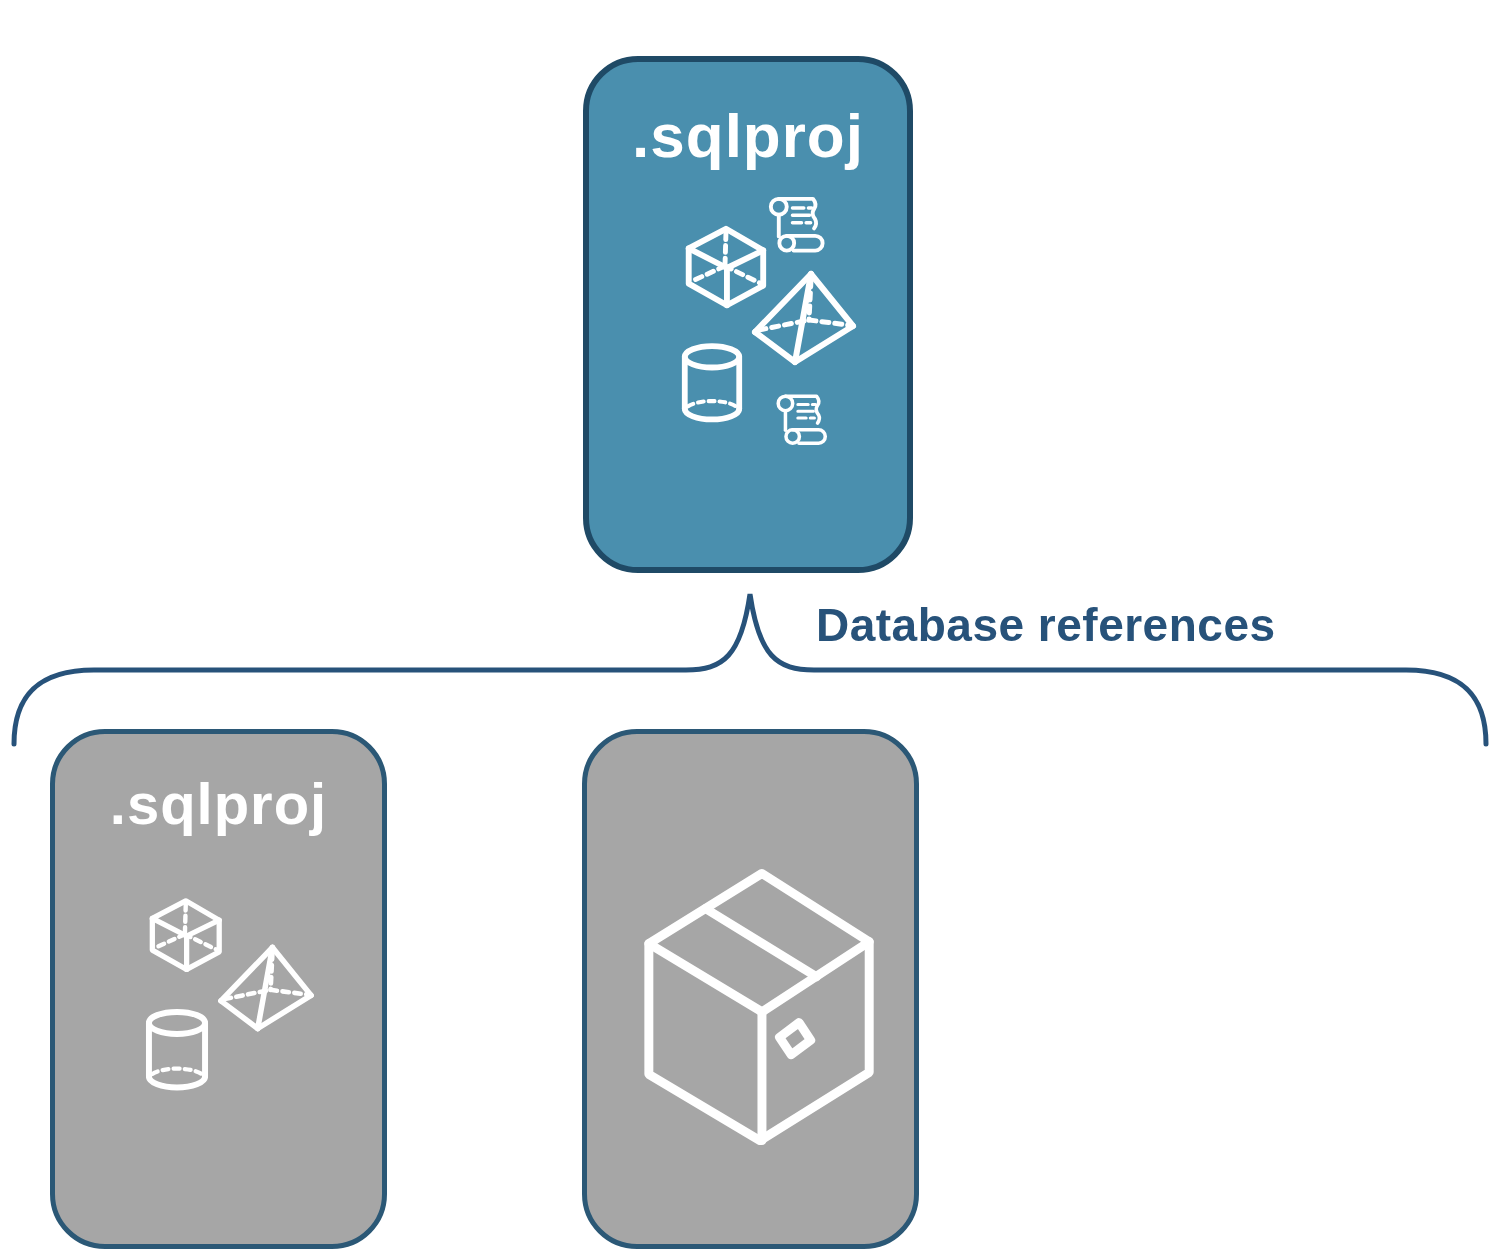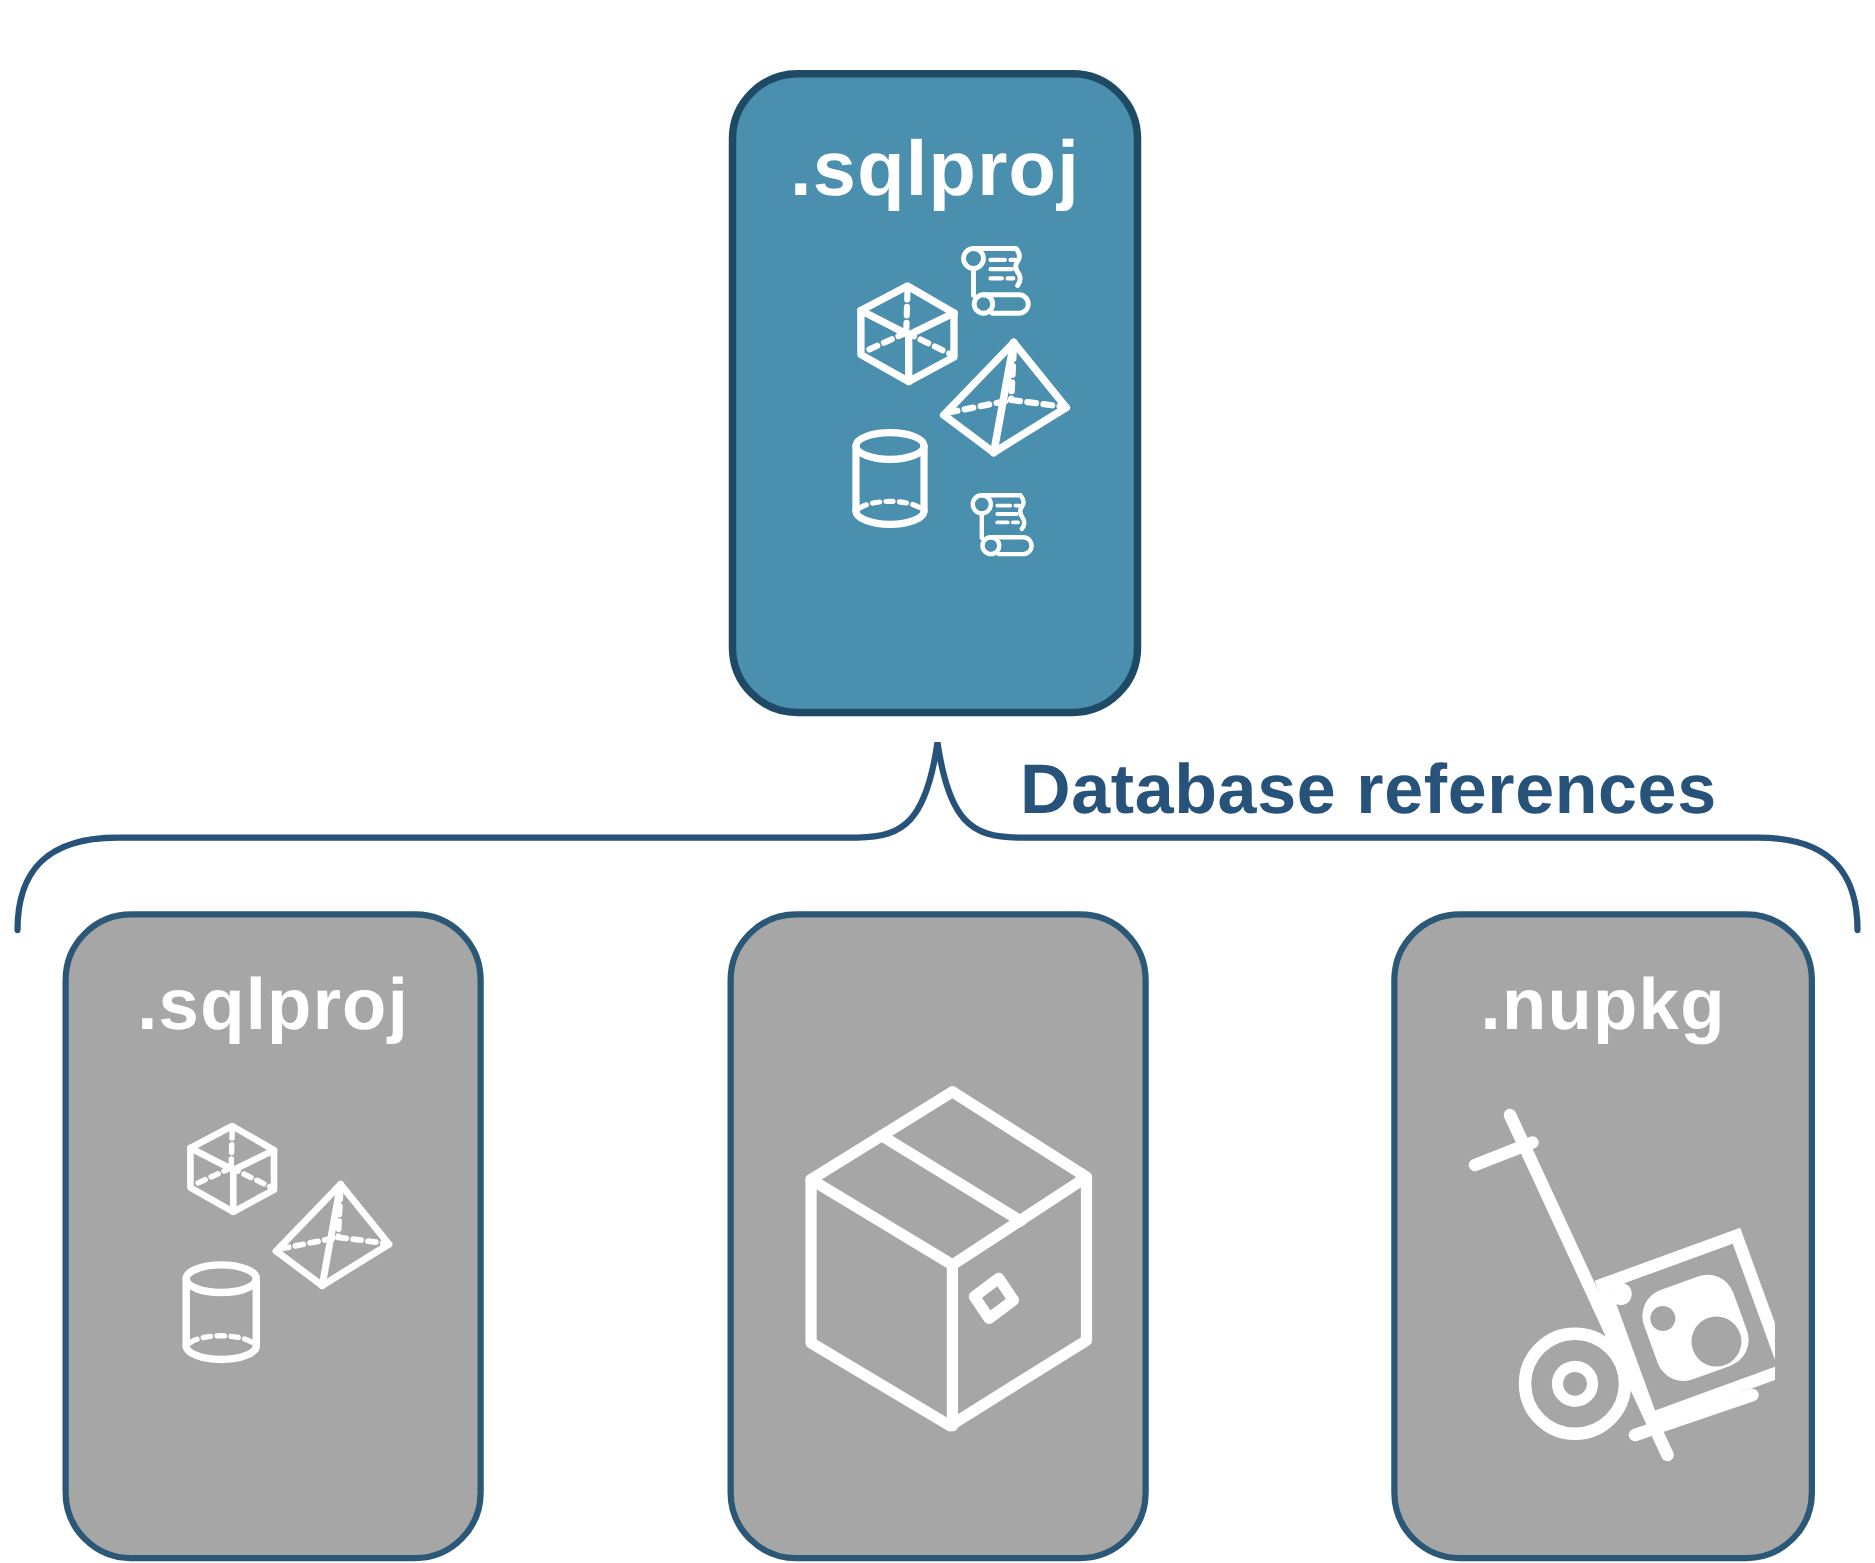--- a/index.html
+++ b/index.html
@@ -25,21 +25,21 @@
   .node-label{
     display:block;text-align:center;color:#ffffff;font-weight:700;
     letter-spacing:1px;
   }
   .root .node-label{margin-top:38px;font-size:62px;}
   .child .node-label{margin-top:36px;font-size:58px;}
   .icon{position:absolute;}
   .brace-layer{position:absolute;left:0;top:0;width:1500px;height:1250px;pointer-events:none;}
   .connector-label{
     position:absolute;left:816px;top:572px;
-    color:#27527a;font-weight:700;font-size:56px;letter-spacing:0.5px;white-space:nowrap;
+    color:#27527a;font-weight:700;font-size:46px;letter-spacing:0.5px;white-space:nowrap;
   }
 </style>
 </head>
 <body>
 
 <div class="canvas">
 
   <div class="node root">
     <span class="node-label">.sqlproj</span>
 
@@ -156,34 +156,14 @@
       <g fill="none" stroke="#ffffff" stroke-width="4.6" stroke-linejoin="round" stroke-linecap="round">
         <path d="M3,39 L61,3 L116,38 L61,74 Z"></path>
         <path d="M32,21 L89,56"></path>
         <path d="M3,39 V106 L60,140 L116,105 V38"></path>
         <path d="M61,74 V140"></path>
         <path d="M70,87 l10,-7.5 l6,9 l-10,7.5 Z"></path>
       </g>
     </svg>
   </div>
 
-  <div class="node child child3">
-    <span class="node-label">.nupkg</span>
-
-    <svg class="icon" style="left:52px;top:150px;width:250px;height:286px" viewBox="0 0 125 143">
-      <g fill="none" stroke="#ffffff" stroke-width="5" stroke-linecap="round">
-        <path d="M19,4 L82,140"></path>
-        <path d="M5,24 L28,15"></path>
-        <circle cx="45" cy="111.5" r="20"></circle>
-        <circle cx="45" cy="111.5" r="7" stroke-width="4.5"></circle>
-        <path d="M69,132 L116,116"></path>
-      </g>
-      <g transform="rotate(-20 93.5 88.5)">
-        <rect x="64" y="60" width="57" height="57" fill="none" stroke="#ffffff" stroke-width="5"></rect>
-        <rect x="74" y="70" width="38" height="38" rx="11" fill="#ffffff"></rect>
-        <circle cx="99" cy="97" r="10" fill="#a6a6a6"></circle>
-        <circle cx="82" cy="81" r="5" fill="#a6a6a6"></circle>
-        <circle cx="69.5" cy="66" r="4.5" fill="#ffffff"></circle>
-      </g>
-    </svg>
-  </div>
 
 </div>
 
 </body></html>

